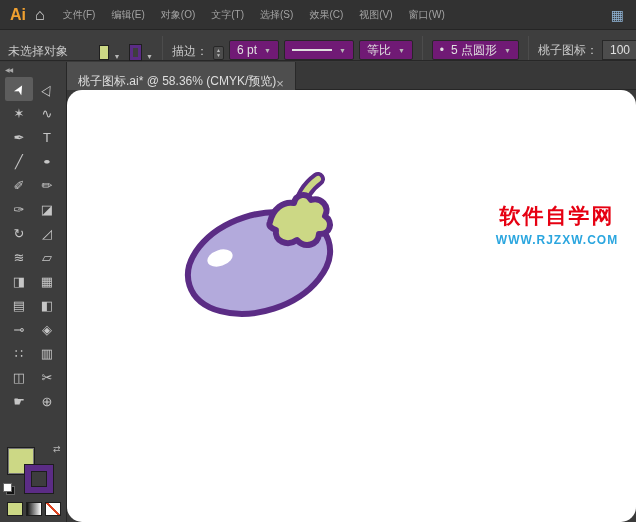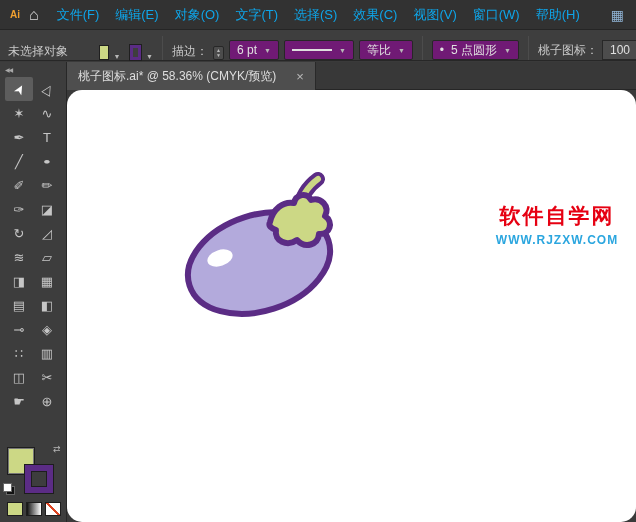--- a/index.html
+++ b/index.html
@@ -7,23 +7,23 @@
   body {
     width:636px; height:522px; overflow:hidden;
     background:#333; font-family:"Liberation Sans","DejaVu Sans",sans-serif;
     -webkit-font-smoothing:antialiased;
   }
   .app { position:absolute; top:0; left:0; width:636px; height:522px; background:#3a3a3a; overflow:hidden; }
 
   
   .menubar { position:absolute; top:0; left:0; right:0; height:30px; background:#323232;
              border-bottom:1px solid #252525; display:flex; align-items:center; padding:0 6px; }
-  .logo { color:#f0a030; font-weight:bold; font-size:10px; padding:0 7px 0 4px; }
+  .logo { color:#f0a030; font-weight:bold; font-size:16px; padding:0 7px 0 4px; }
   .home { color:#d8d8d8; font-size:16px; padding:0 10px 0 2px; }
-  .menu-item { color:#0ea5e9; font-size:13px; padding:5px 8px; white-space:nowrap; cursor:default; }
+  .menu-item { color:#a3a3a3; font-size:10px; padding:5px 8px; white-space:nowrap; cursor:default; }
   .ws-icon { margin-left:auto; color:#8fb3d5; font-size:14px; padding-right:6px; }
 
   
   .controlbar { position:absolute; top:30px; left:0; right:0; height:31px; background:#3e3e3e;
                 border-bottom:1px solid #272727; display:flex; align-items:flex-end; padding:0 8px; gap:5px; }
   .cb-text { color:#c9c9c9; font-size:12px; white-space:nowrap; }
   .swatch { width:17px; height:15px; border:1px solid #1f1f1f; display:inline-block; }
   .fill-swatch { background:var(--swatch-fill); margin-left:26px; }
   .stroke-swatch { background:transparent; border:3px solid var(--swatch-stroke); outline:1px solid #1f1f1f; margin-left:4px; }
   .dd-arrow { font-size:7px; color:#b8b8b8; }
@@ -66,21 +66,21 @@
   .tb-mode span { width:16px; height:14px; border:1px solid #1d1d1d; display:inline-block; }
   .mode-color { background:var(--swatch-fill); }
   .mode-gradient { background:linear-gradient(90deg,#111,#fff); }
   .mode-none { background:#fff; position:relative; overflow:hidden; }
   .mode-none::after { content:""; position:absolute; inset:0;
                       background:linear-gradient(45deg,transparent 43%,#d42 43%,#d42 57%,transparent 57%); }
 
   
   .tabbar { position:absolute; left:67px; top:62px; right:0; height:28px; background:#383838;
             border-bottom:1px solid #262626; display:flex; }
-  .tab { height:28px; background:#4e4e4e; display:flex; align-items:center; gap:20px; padding:0 11px;
+  .tab { height:28px; background:#4e4e4e; display:flex; align-items:flex-end; gap:0; padding:0 11px;
          border-right:1px solid #292929; color:#dedede; font-size:12px; white-space:nowrap; }
   .tab-close { color:#b9b9b9; font-size:13px; line-height:1; }
 
   
   .canvas { position:absolute; left:67px; top:90px; right:0; bottom:0; background:#ffffff; overflow:hidden;border-radius:15px; }
   .artwork { position:absolute; left:110px; top:80px; }
   .watermark { position:absolute; left:408px; top:112px; width:164px; text-align:center; }
   .wm-title { color:var(--watermark-red); font-size:21px; font-weight:bold; letter-spacing:2px; }
   .wm-url { color:var(--watermark-blue); font-size:12px; font-weight:bold; letter-spacing:1px; margin-top:3px; }
 </style>
@@ -93,21 +93,20 @@
     <span class="logo">Ai</span>
     <span class="home">⌂</span>
     <span class="menu-item">文件(F)</span>
     <span class="menu-item">编辑(E)</span>
     <span class="menu-item">对象(O)</span>
     <span class="menu-item">文字(T)</span>
     <span class="menu-item">选择(S)</span>
     <span class="menu-item">效果(C)</span>
     <span class="menu-item">视图(V)</span>
     <span class="menu-item">窗口(W)</span>
-    <span class="menu-item">帮助(H)</span>
     <span class="ws-icon">▦</span>
   </header>
 
   <div class="controlbar">
     <span class="cb-text">未选择对象</span>
     <span class="swatch fill-swatch"></span>
     <span class="dd-arrow">▼</span>
     <span class="swatch stroke-swatch"></span>
     <span class="dd-arrow">▼</span>
     <span class="cb-sep"></span>

